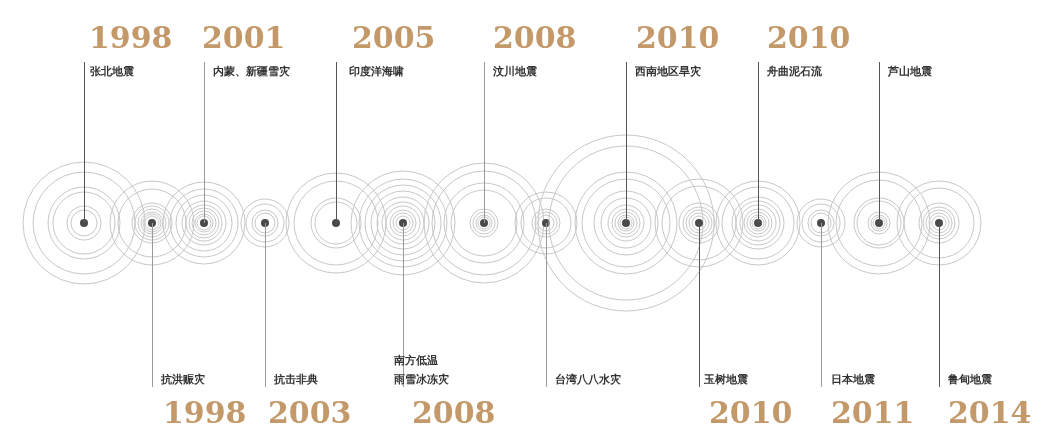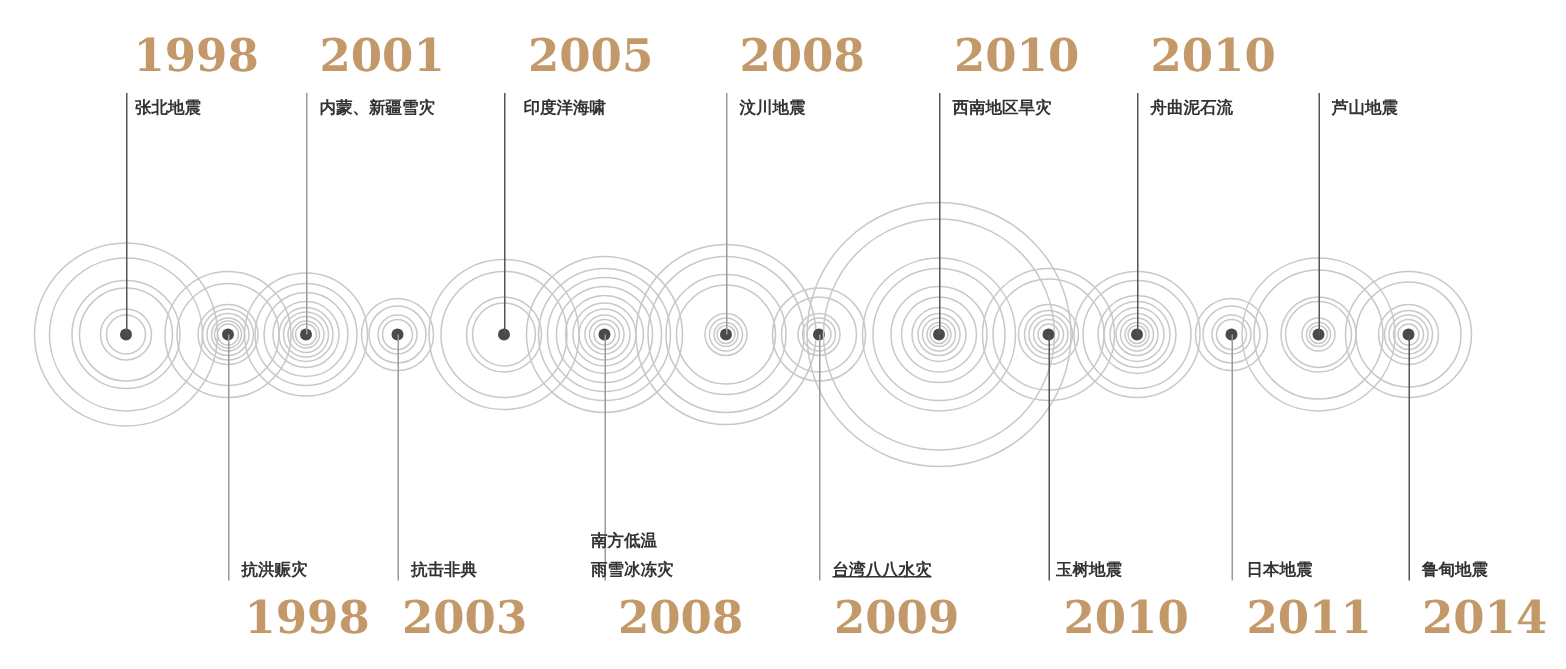--- a/index.html
+++ b/index.html
@@ -173,21 +173,21 @@
         <circle cx="939" cy="223" r="7" fill="none" stroke="#c8c8c8" stroke-width="1"></circle>
         <circle cx="939" cy="223" r="4" fill="#4a4a4a"></circle>
       </g>
     </svg>
 
   <div class="vline" style="left:84px;top:62px;height:161px;background:#555;"></div>
   <div class="year" style="left:89px;top:23px;">1998</div>
   <div class="label" style="left:90px;top:62px;">张北地震</div>
 
   <div class="vline" style="left:204px;top:62px;height:161px;background:#9a9a9a;"></div>
-  <div class="year" style="left:213px;top:23px;">2001</div>
+  <div class="year" style="left:202px;top:23px;">2001</div>
   <div class="label" style="left:213px;top:62px;">内蒙、新疆雪灾</div>
 
   <div class="vline" style="left:336px;top:62px;height:161px;background:#555;"></div>
   <div class="year" style="left:352px;top:23px;">2005</div>
   <div class="label" style="left:349px;top:62px;">印度洋海啸</div>
 
   <div class="vline" style="left:484px;top:62px;height:161px;background:#9a9a9a;"></div>
   <div class="year" style="left:493px;top:23px;">2008</div>
   <div class="label" style="left:493px;top:62px;">汶川地震</div>
 
@@ -209,22 +209,21 @@
   <div class="vline" style="left:265px;top:223px;height:164px;background:#9a9a9a;"></div>
   <div class="label" style="left:274px;top:370px;">抗击非典</div>
   <div class="year" style="left:268px;top:398px;">2003</div>
 
   <div class="vline" style="left:403px;top:223px;height:164px;background:#9a9a9a;"></div>
   <div class="label" style="left:394px;top:351px;white-space:pre;">南方低温
 雨雪冰冻灾</div>
   <div class="year" style="left:412px;top:398px;">2008</div>
 
   <div class="vline" style="left:546px;top:223px;height:164px;background:#9a9a9a;"></div>
-  <div class="label" style="left:555px;top:370px;text-decoration:underline;">台湾八八水灾</div>
-  <div class="year" style="left:556px;top:398px;">2009</div>
+  <div class="label" style="left:555px;top:370px;">台湾八八水灾</div>
 
   <div class="vline" style="left:699px;top:223px;height:164px;background:#555;"></div>
   <div class="label" style="left:704px;top:370px;">玉树地震</div>
   <div class="year" style="left:709px;top:398px;">2010</div>
 
   <div class="vline" style="left:821px;top:223px;height:164px;background:#9a9a9a;"></div>
   <div class="label" style="left:831px;top:370px;">日本地震</div>
   <div class="year" style="left:831px;top:398px;">2011</div>
 
   <div class="vline" style="left:939px;top:223px;height:164px;background:#555;"></div>

